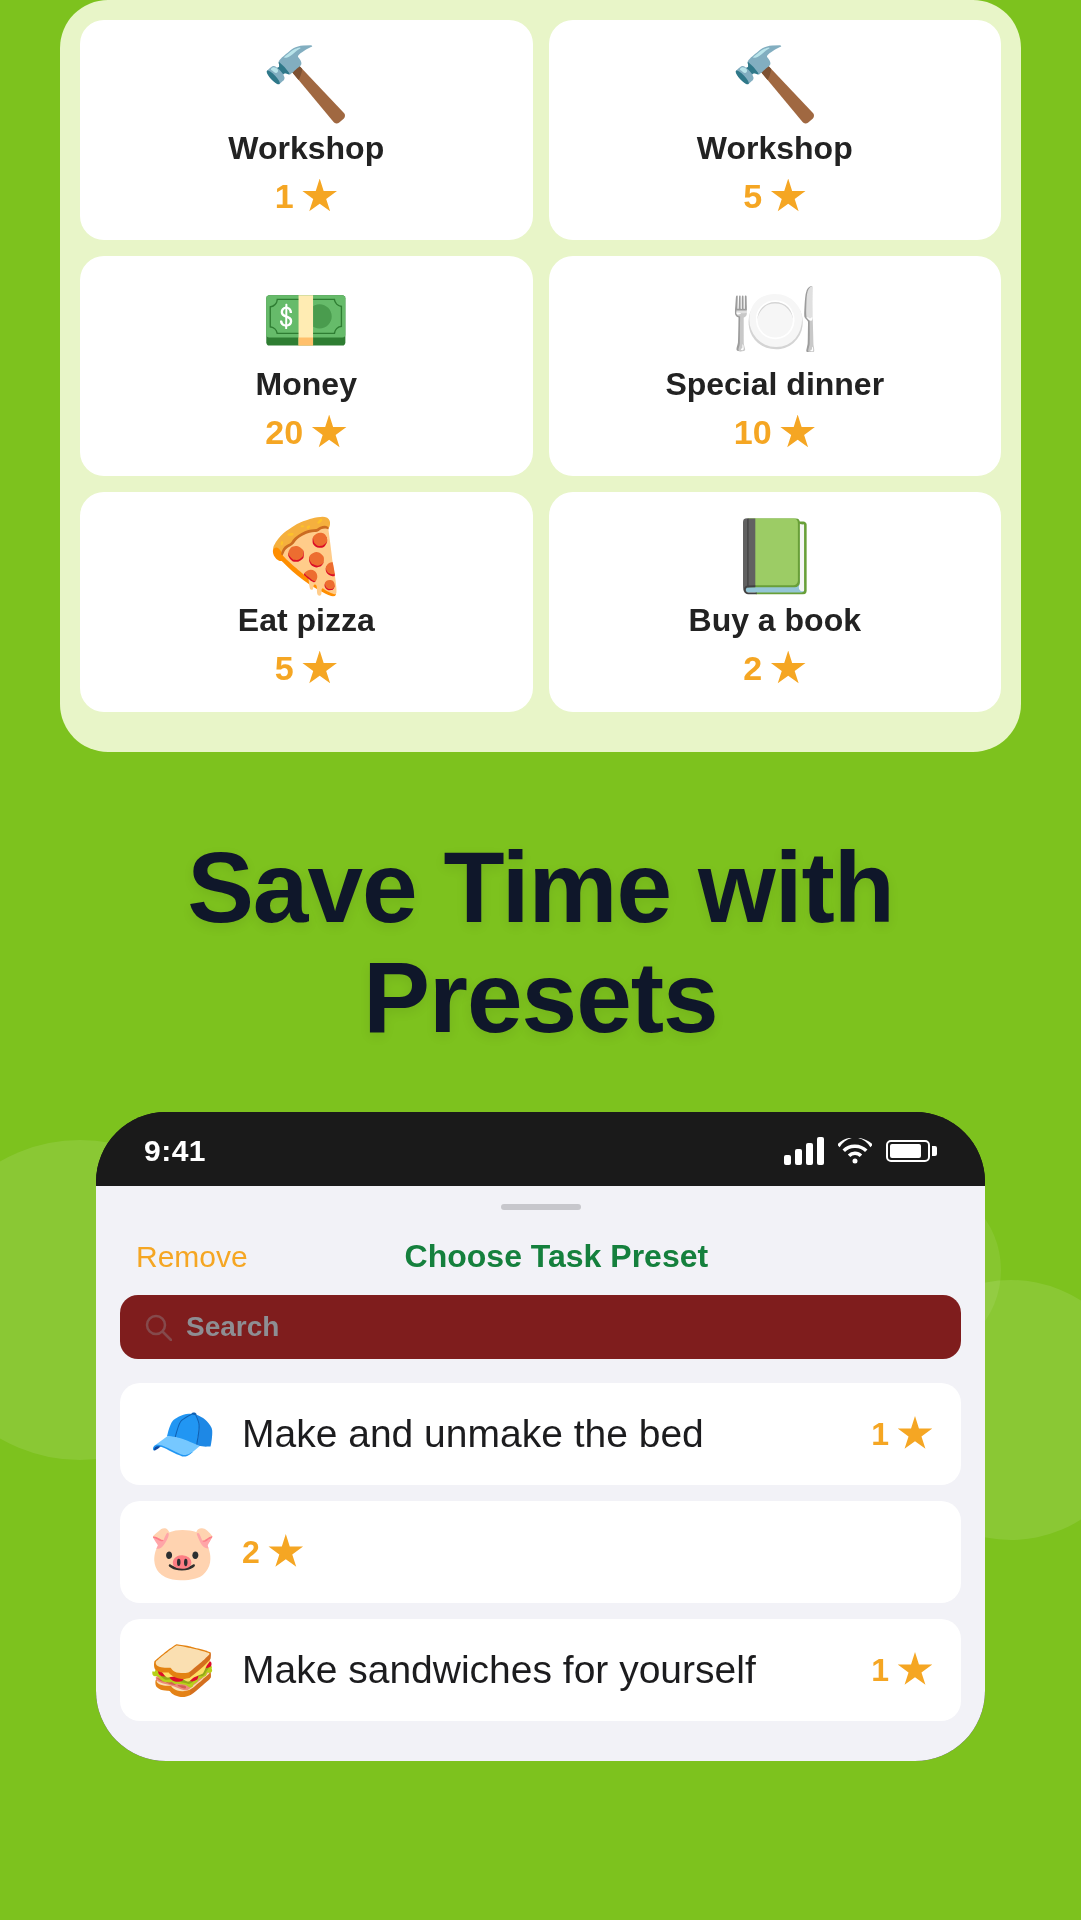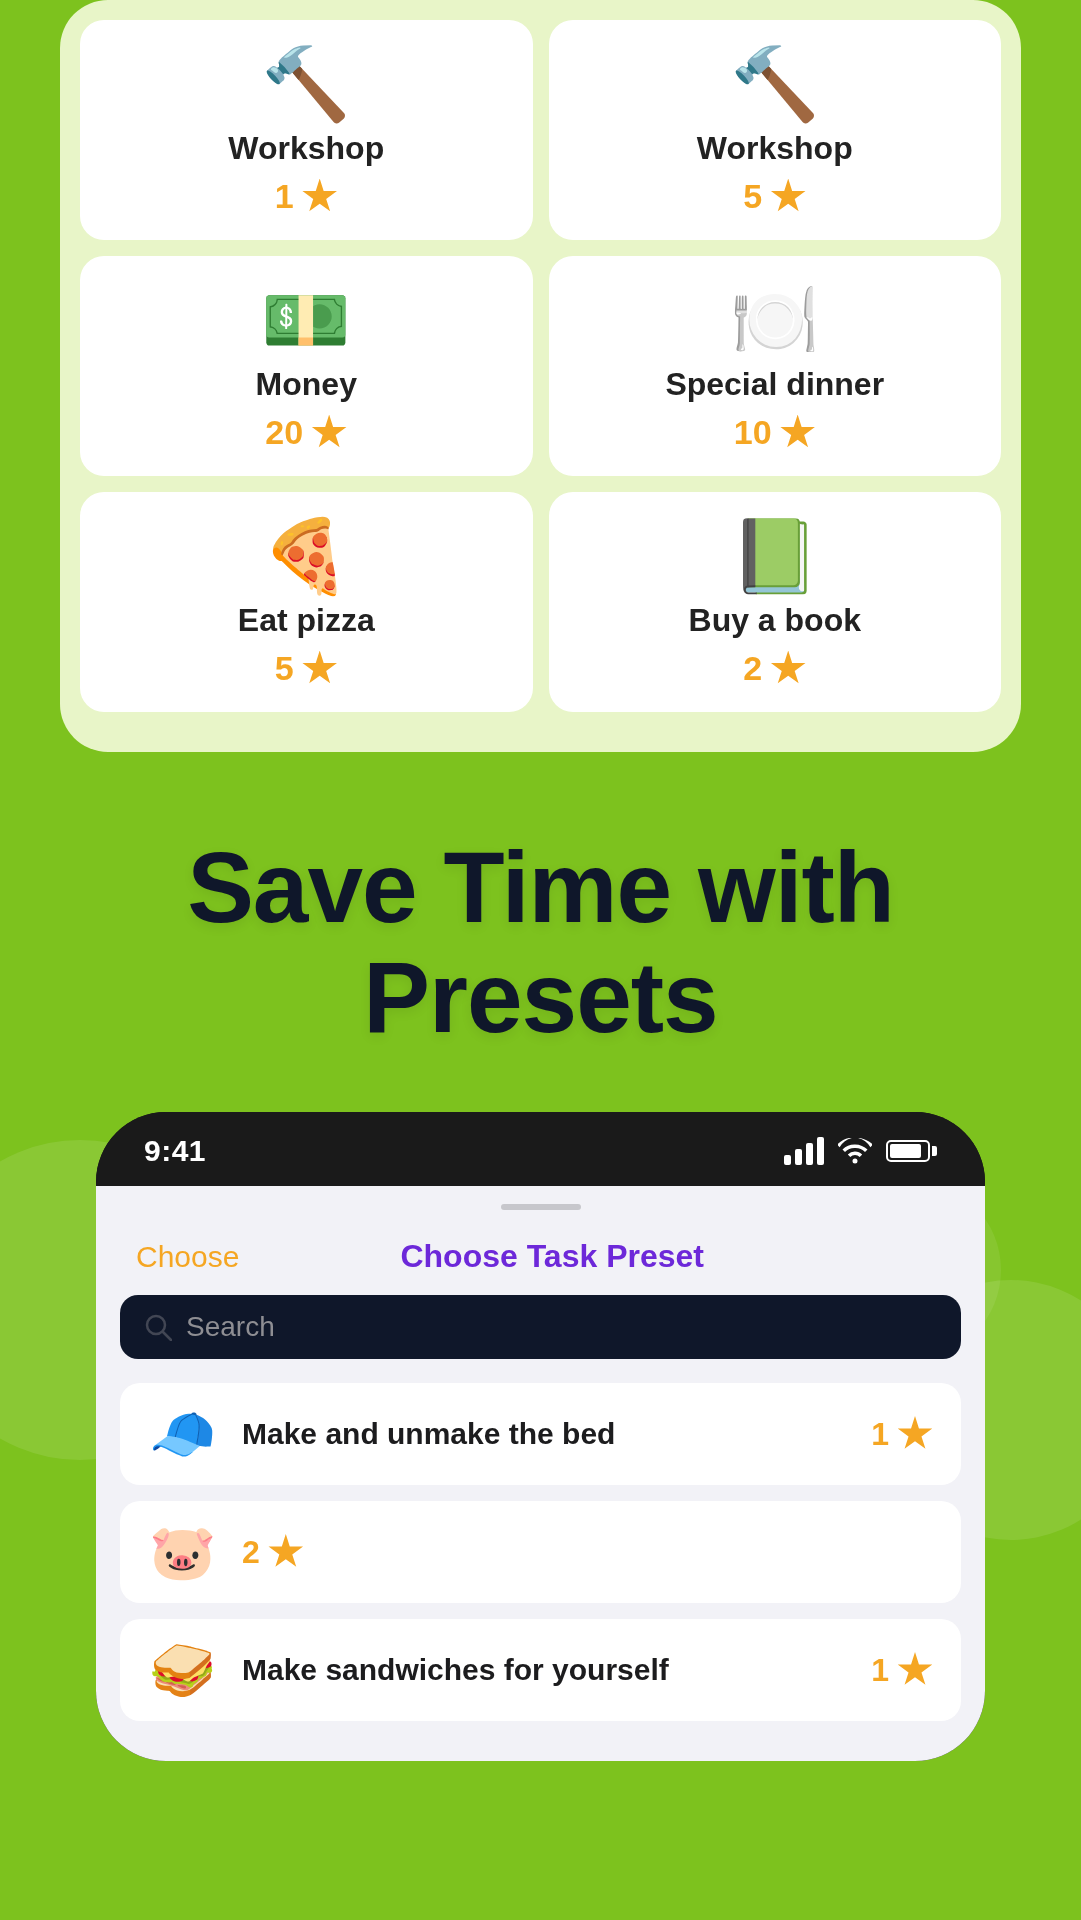--- a/index.html
+++ b/index.html
@@ -220,36 +220,37 @@
 
     .sheet-cancel {
       font-size: 30px;
       font-weight: 400;
       color: #f5a623;
     }
 
     .sheet-title {
       font-size: 32px;
       font-weight: 700;
-      color: #6d28d9;
+      color: #15803d;
     }
 
     .sheet-spacer {
       width: 80px;
     }
 
     
     .search-bar {
       margin: 0 24px 24px;
-      background: #0f172a;
+      background: #7f1d1d;
       border-radius: 18px;
       display: flex;
       align-items: center;
       padding: 16px 24px;
       gap: 14px;
+      font-weight: bold;
     }
 
     .search-icon-shape {
       width: 28px;
       height: 28px;
       opacity: 0.4;
     }
 
     .search-placeholder {
       font-size: 28px;
@@ -276,22 +277,22 @@
 
     .task-item-icon {
       font-size: 54px;
       line-height: 1;
       min-width: 70px;
       text-align: center;
     }
 
     .task-item-name {
       flex: 1;
-      font-size: 30px;
-      font-weight: 700;
+      font-size: 39px;
+      font-weight: 400;
       color: #1c1c1e;
     }
 
     .task-item-points {
       display: flex;
       align-items: center;
       gap: 8px;
       font-size: 32px;
       font-weight: 700;
       color: #f5a623;
@@ -410,21 +411,21 @@
         </div>
         <div class="battery-tip"></div>
       </div>
     </div>
   </div>
 
   <div class="phone-screen">
     <div class="drag-handle"></div>
 
     <div class="sheet-header">
-      <span class="sheet-cancel">Choose</span>
+      <span class="sheet-cancel">Remove</span>
       <span class="sheet-title">Choose Task Preset</span>
       <span class="sheet-spacer"></span>
     </div>
 
     <div class="search-bar">
       <svg class="search-icon-shape" viewBox="0 0 28 28">
         <circle cx="12" cy="12" r="9" stroke="#8e8e93" stroke-width="2.5" fill="none"></circle>
         <line x1="19" y1="19" x2="27" y2="27" stroke="#8e8e93" stroke-width="2.5" stroke-linecap="round"></line>
       </svg>
       <span class="search-placeholder">Search</span>

